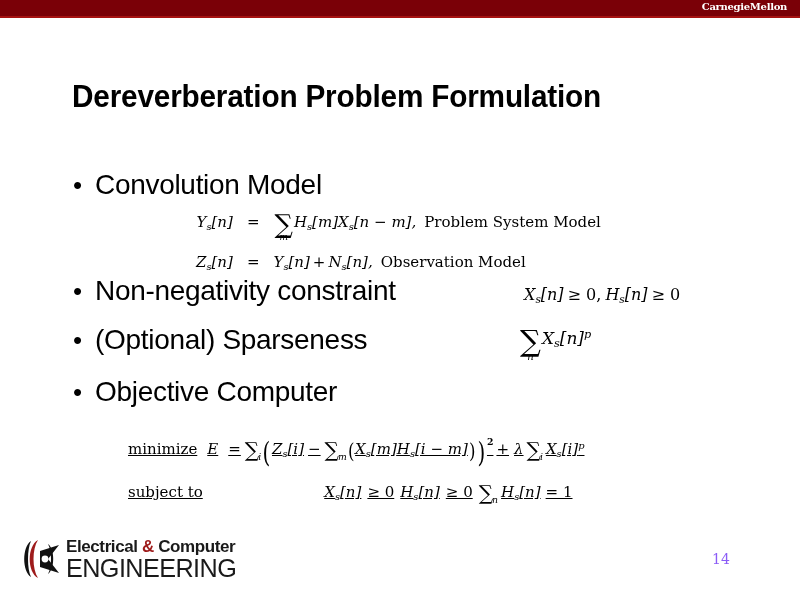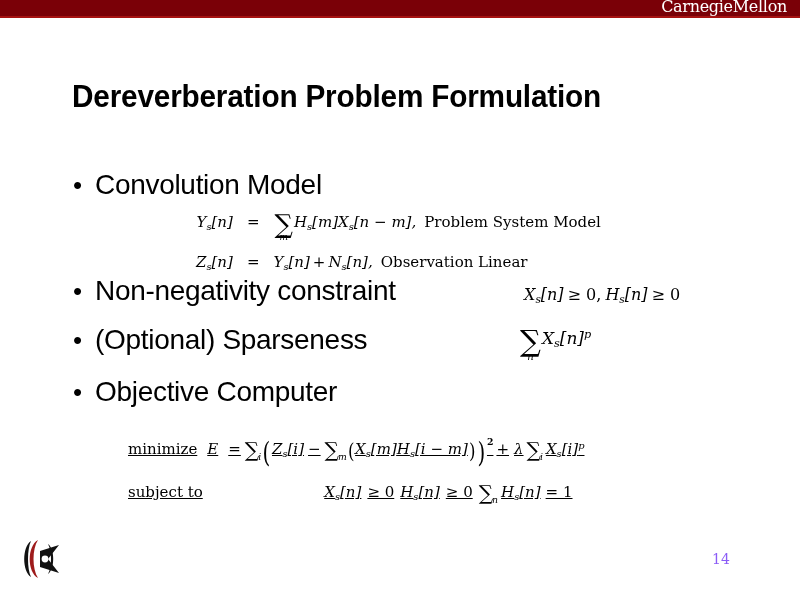--- a/index.html
+++ b/index.html
@@ -24,22 +24,22 @@
     height: 16px;
     background: #7a0007;
     border-bottom: 2px solid #a61212;
     box-sizing: content-box;
   }
   .cmu-wordmark {
     position: absolute;
     right: 13px;
     top: -1px;
     font-family: "DejaVu Serif", "Liberation Serif", serif;
-    font-weight: normal;
-    font-size: 16px;
+    font-weight: bold;
+    font-size: 10px;
     letter-spacing: -0.3px;
     color: #ffffff;
     line-height: 16px;
     white-space: nowrap;
   }
 
   
   .slide-title {
     position: absolute;
     left: 72px;
@@ -294,21 +294,21 @@
           <span class="idx">m</span>
         </span><i class="mi">H</i><span class="sub">s</span><i class="mi">[m]</i><i class="mi">X</i><span class="sub">s</span><i class="mi">[n − m],</i><span class="eq-label">Problem System Model</span>
       </td>
     </tr>
     <tr class="row2">
       <td class="lhs">
         <i class="mi">Z</i><span class="sub">s</span><i class="mi">[n]</i>
       </td>
       <td class="rel">=</td>
       <td class="body">
-        <i class="mi">Y</i><span class="sub">s</span><i class="mi">[n]</i><span style="padding:0 3px;">+</span><i class="mi">N</i><span class="sub">s</span><i class="mi">[n],</i><span class="eq-label">Observation Linear</span>
+        <i class="mi">Y</i><span class="sub">s</span><i class="mi">[n]</i><span style="padding:0 3px;">+</span><i class="mi">N</i><span class="sub">s</span><i class="mi">[n],</i><span class="eq-label">Observation Model</span>
       </td>
     </tr>
   </tbody>
     </table>
 </div>
 
 <div class="bullet" id="bullet-nonneg">
   <span class="bullet-dot">•</span>
   <span class="bullet-text">Non-negativity constraint</span>
 </div>
@@ -357,15 +357,19 @@
 <div class="ece-logo">
   <div class="ece-mark">
     <svg viewBox="0 0 44 42" width="44" height="42" xmlns="http://www.w3.org/2000/svg">
       <path d="M13 3 C4 9, 4 33, 13 39 C9 31, 9 11, 13 3 Z" fill="#111111"></path>
       <path d="M20 2 C9 8, 9 34, 20 40 C14 31, 14 11, 20 2 Z" fill="#9e1b1b"></path>
       <path d="M30 6 C37 11, 37 31, 30 36 C34 29, 34 13, 30 6 Z" fill="#111111"></path>
       <path d="M22 13 L41 7 L30 21 L41 35 L22 29 Z" fill="#111111"></path>
       <circle cx="27" cy="21" r="3.4" fill="#ffffff"></circle>
     </svg>
   </div>
+  <div class="ece-words">
+    <div class="ece-line1"><span>Electrical </span><span class="ece-amp">&amp;</span><span> Computer</span></div>
+    <div class="ece-line2">ENGINEERING</div>
+  </div>
 </div>
 
 <div class="page-number">14</div>
 
 </body></html>

